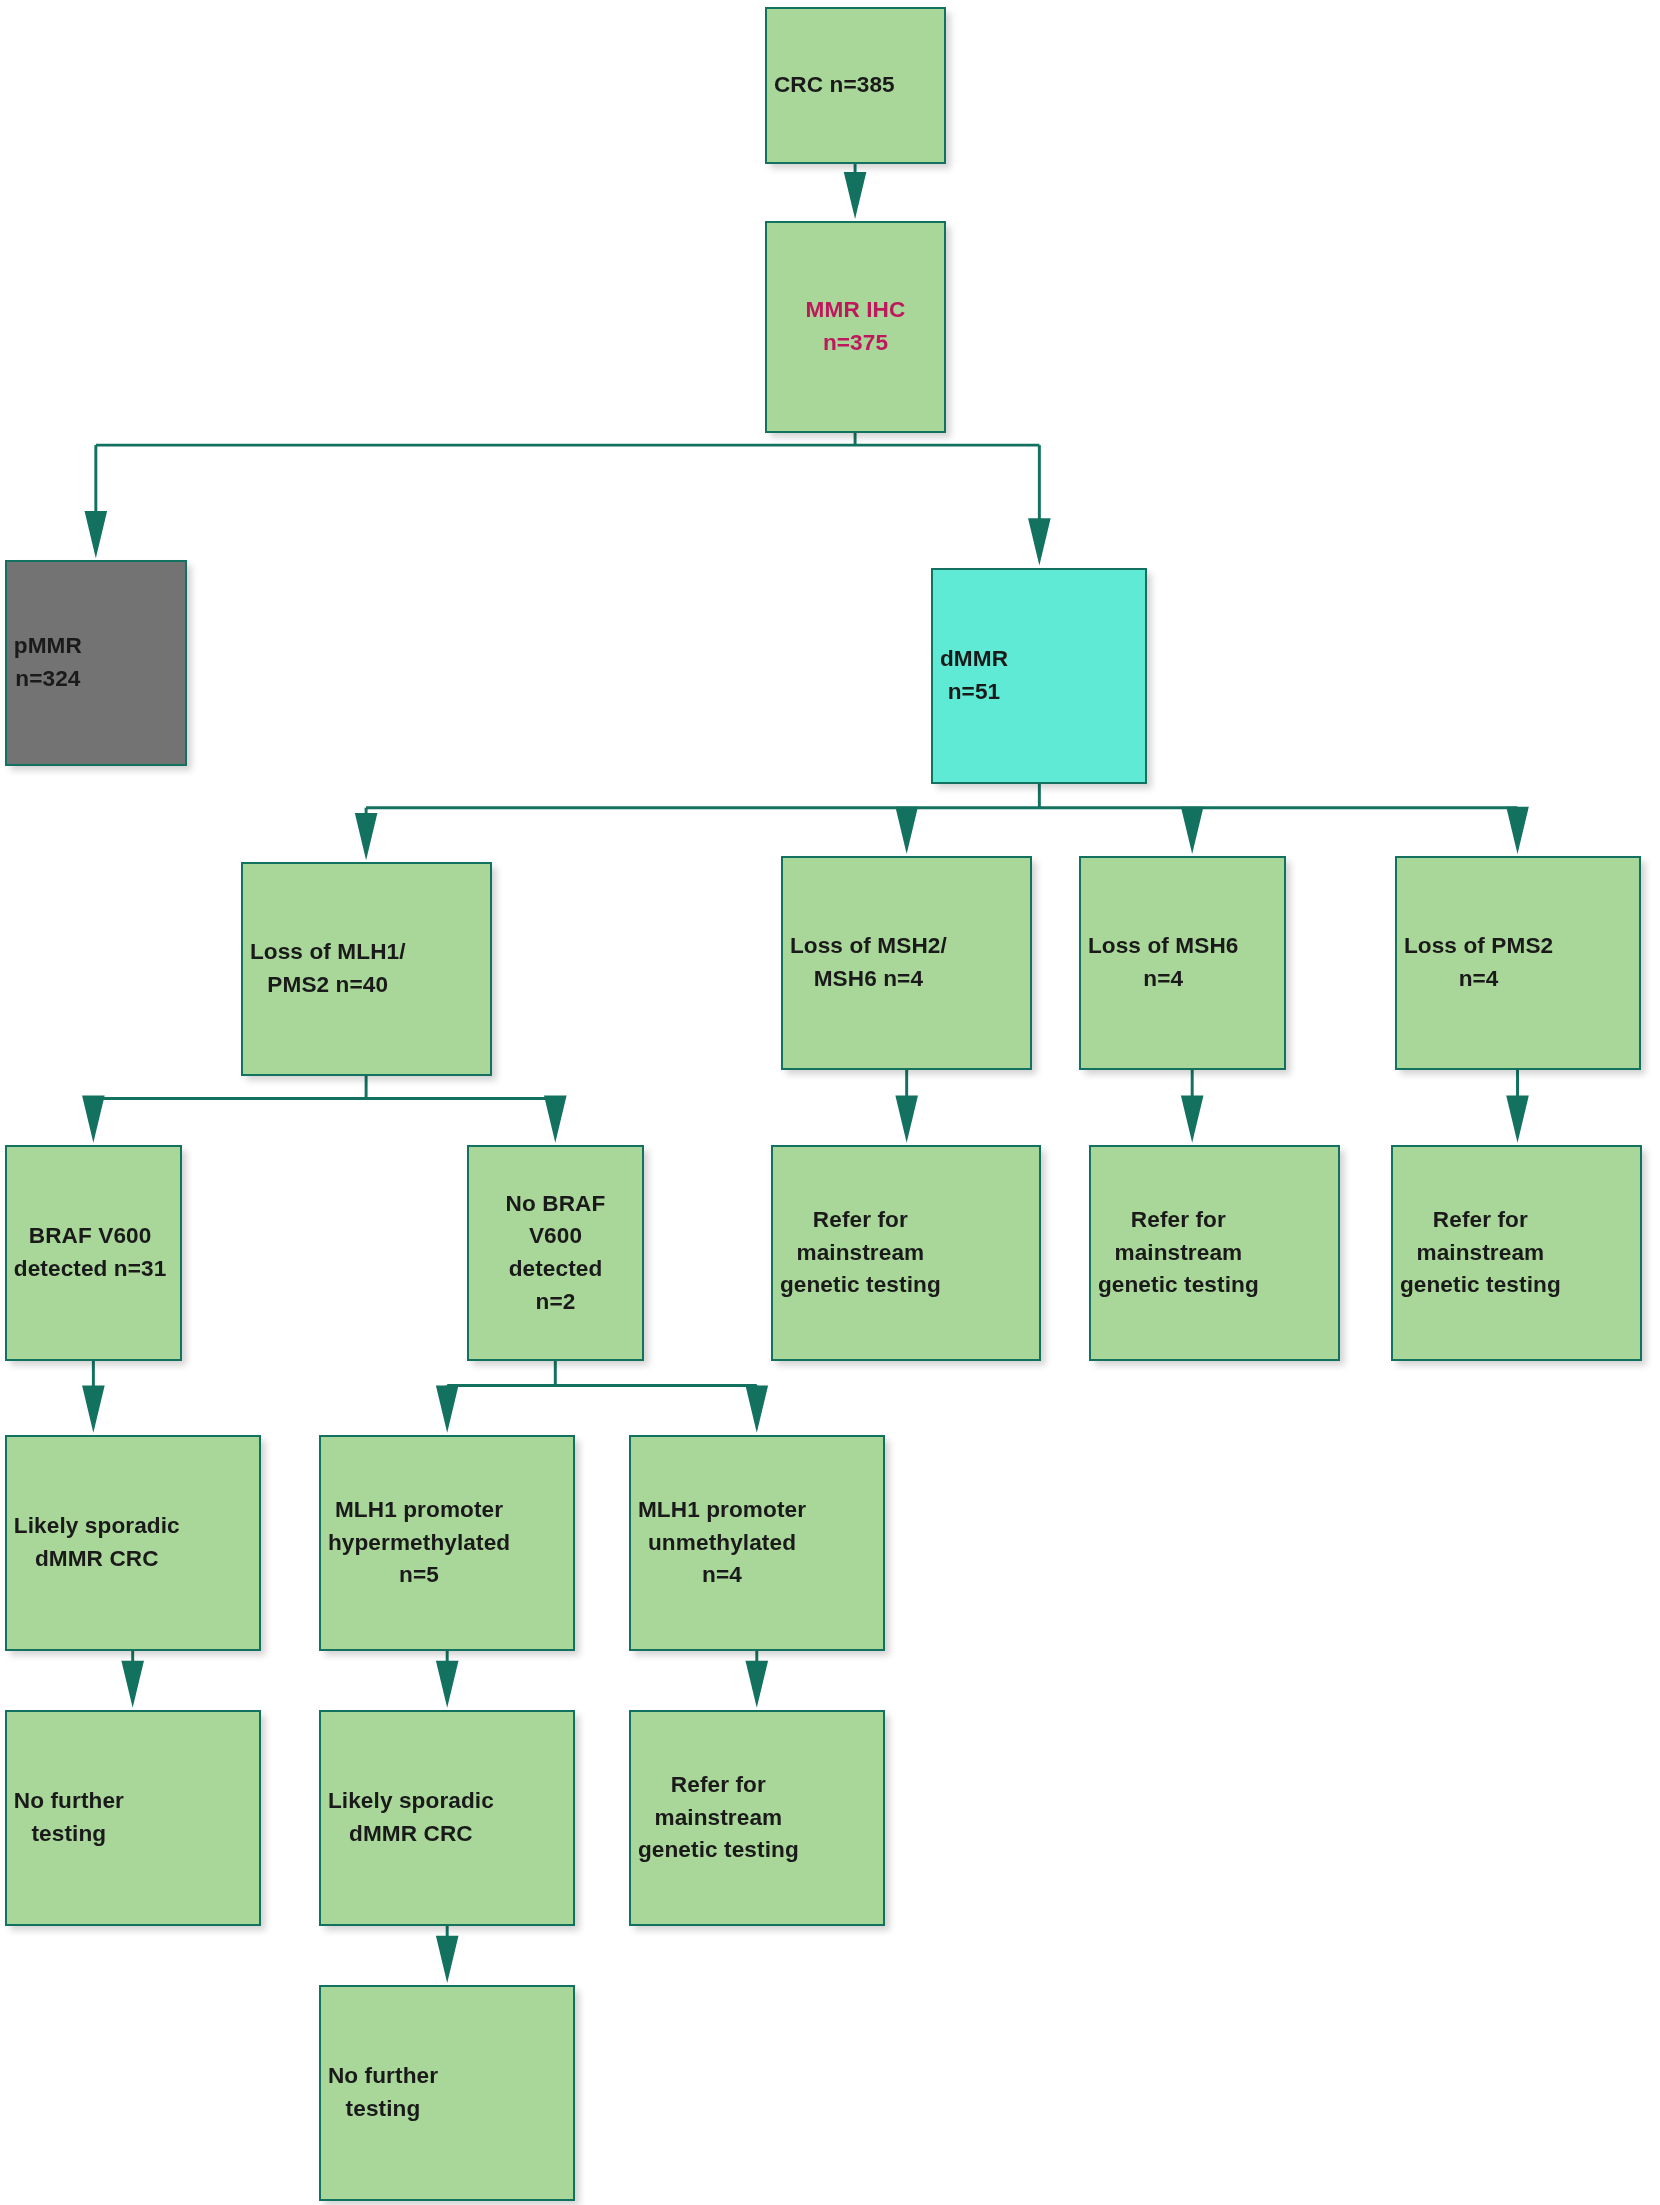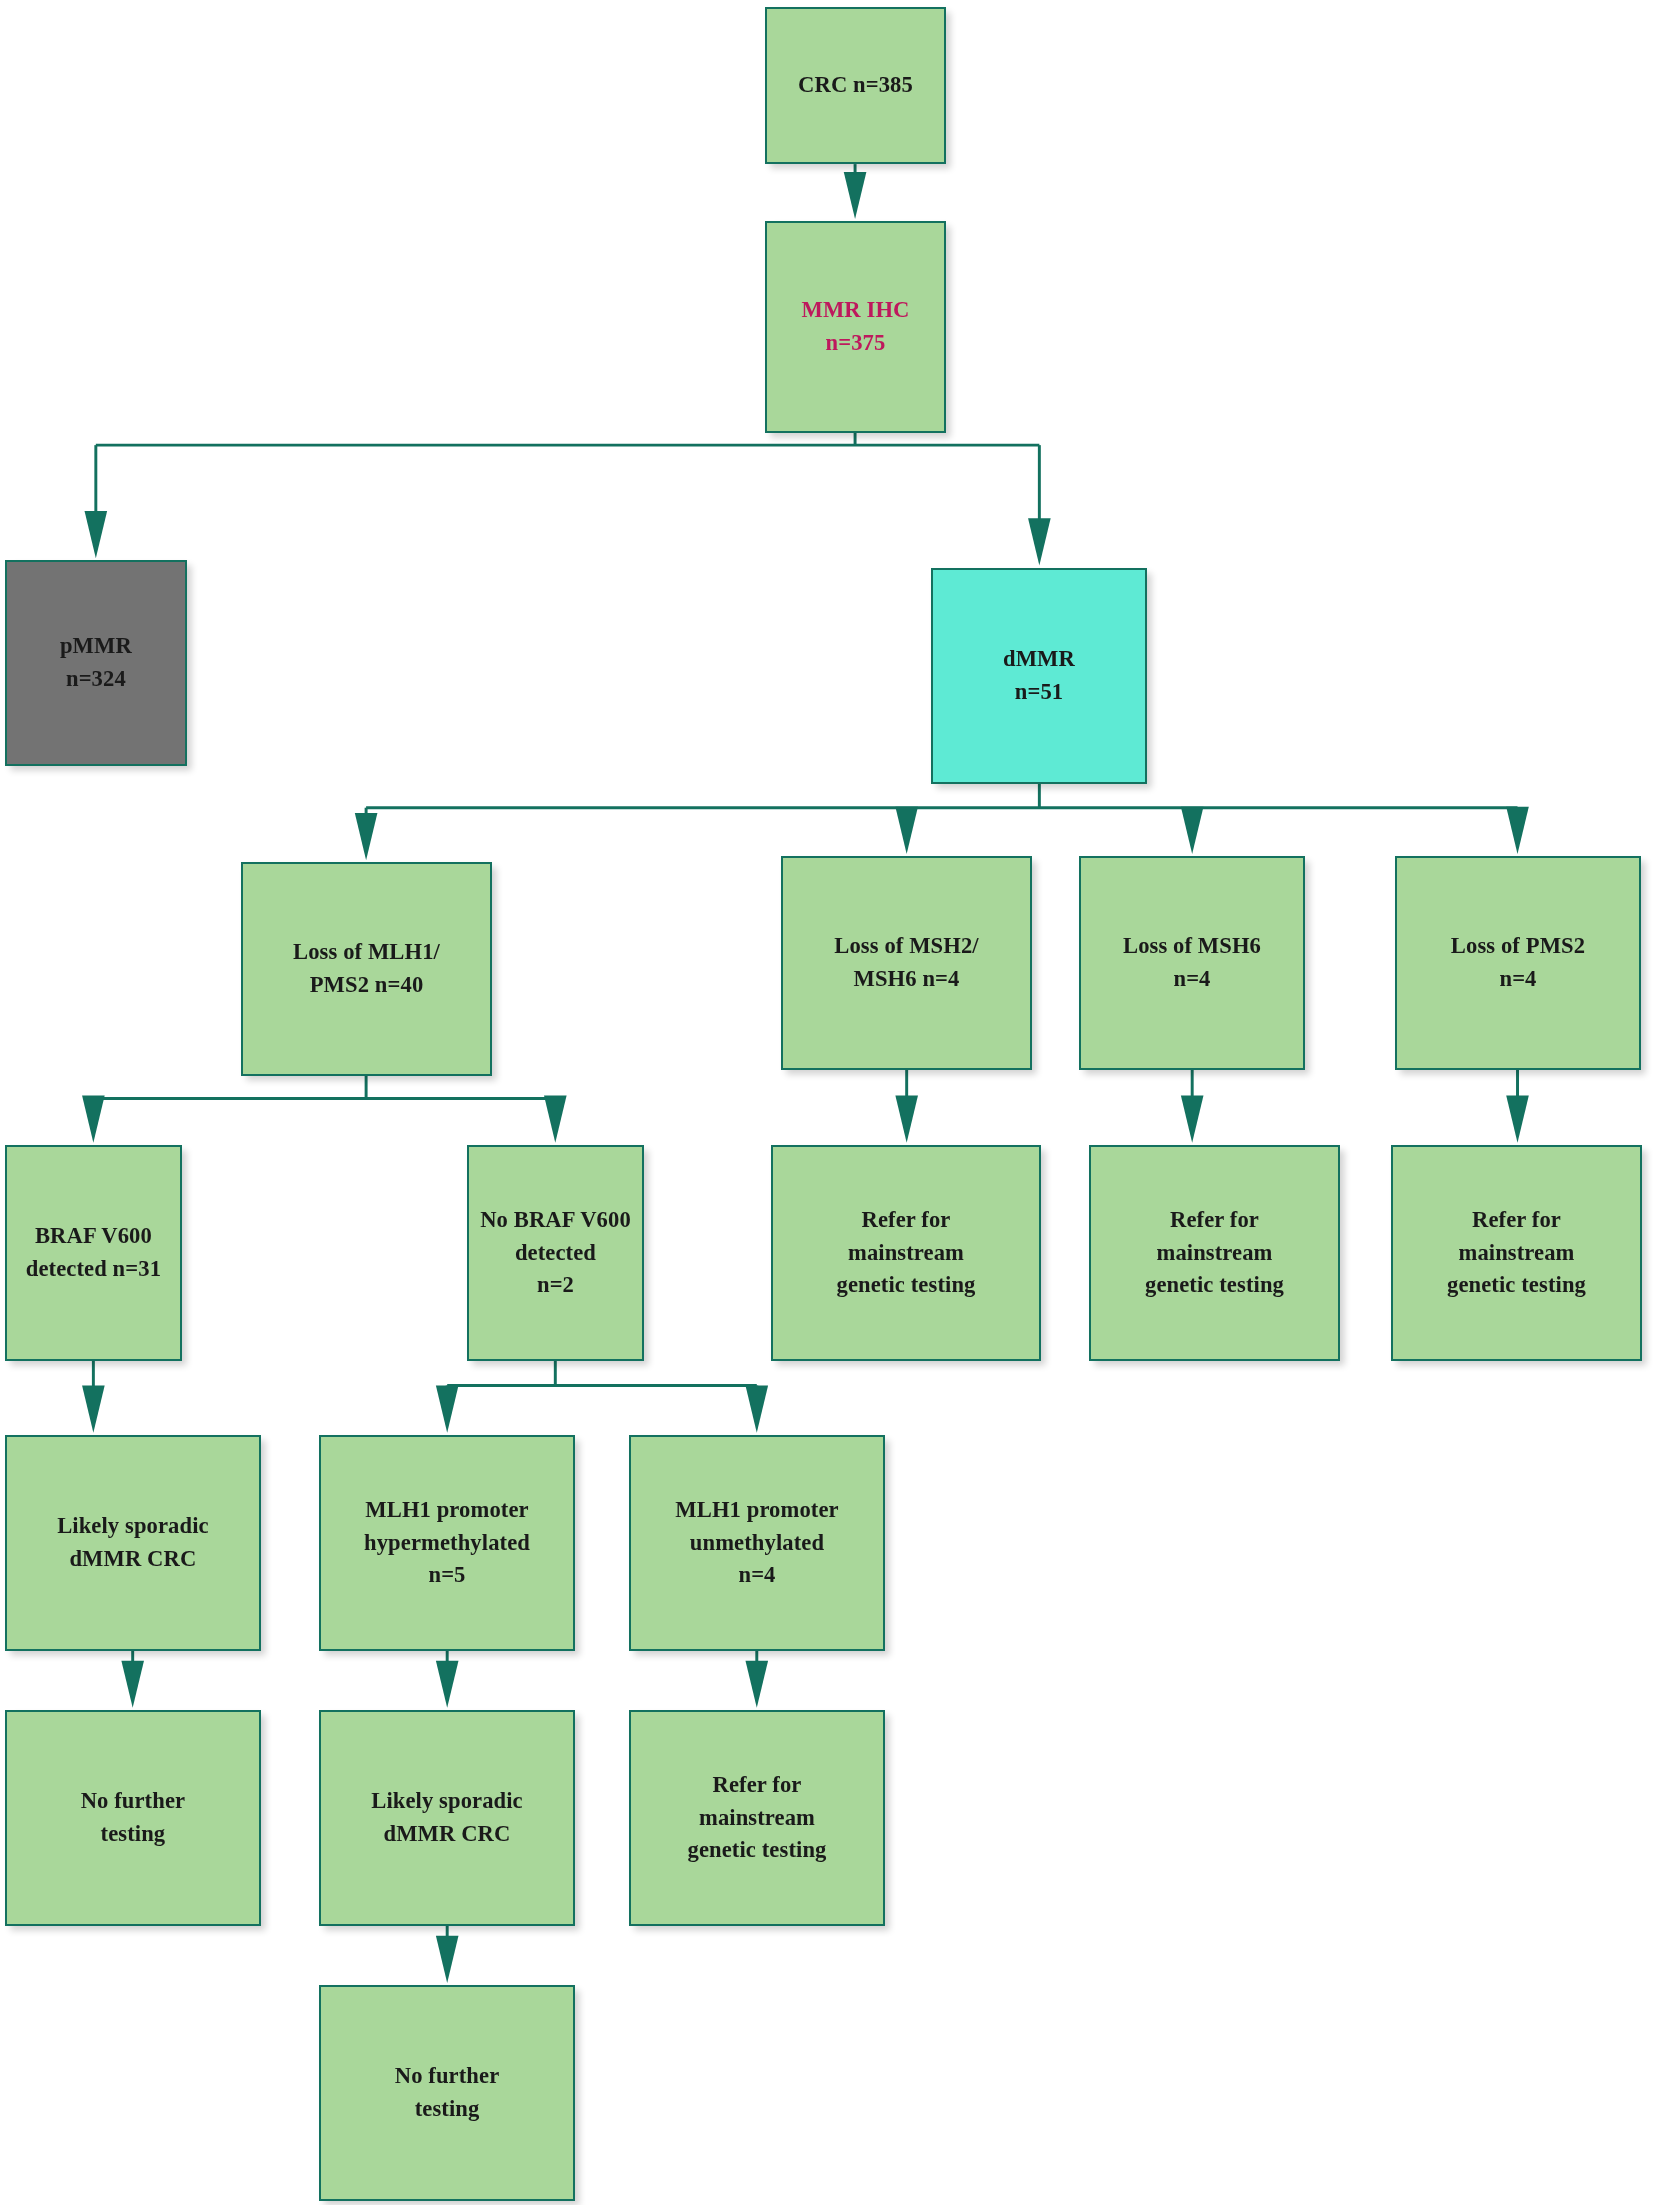--- a/index.html
+++ b/index.html
@@ -22,24 +22,24 @@
     height: 2205px;
   }
   .node-box {
     position: absolute;
     box-sizing: border-box;
     background: #a9d79a;
     border: 2.9px solid #13715f;
     box-shadow: 4.9px 4.9px 6.9px rgba(0,0,0,0.18);
     display: flex;
     align-items: center;
-    justify-content: center;
+    justify-content: flex-start;
     text-align: center;
     color: #1a1a1a;
-    font-family: Liberation Serif, serif;
+    font-family: Liberation Sans, sans-serif;
     font-weight: bold;
     font-size: 22.6px;
     line-height: 1.45;
     padding: 2.9px 6.9px;
     white-space: pre-line;
     letter-spacing: 0.1px;
   }
 </style>
 </head>
 <body>
@@ -97,21 +97,21 @@
       <div class="node-box" style="left: 765px; top: 6.9px; width: 181px; height: 157px; background: rgb(169, 215, 154); border-color: rgb(19, 113, 95); color: rgb(26, 26, 26);"><span>CRC n=385</span></div>
       <div class="node-box" style="left: 765px; top: 221px; width: 181px; height: 212px; background: rgb(169, 215, 154); border-color: rgb(19, 113, 95); color: #be185d;"><span>MMR IHC n=375</span></div>
       <div class="node-box" style="left: 4.9px; top: 560px; width: 182px; height: 206px; background: #737373; border-color: rgb(19, 113, 95); color: rgb(26, 26, 26);"><span>pMMR
 n=324</span></div>
       <div class="node-box" style="left: 931px; top: 568px; width: 216px; height: 216px; background: #5eead4; border-color: rgb(19, 113, 95); color: rgb(26, 26, 26);"><span>dMMR
 n=51</span></div>
       <div class="node-box" style="left: 241px; top: 862px; width: 251px; height: 214px; background: rgb(169, 215, 154); border-color: rgb(19, 113, 95); color: rgb(26, 26, 26);"><span>Loss of MLH1/
 PMS2 n=40</span></div>
       <div class="node-box" style="left: 781px; top: 856px; width: 251px; height: 214px; background: rgb(169, 215, 154); border-color: rgb(19, 113, 95); color: rgb(26, 26, 26);"><span>Loss of MSH2/
 MSH6 n=4</span></div>
-      <div class="node-box" style="left: 1079px; top: 856px; width: 226px; height: 214px; background: rgb(169, 215, 154); border-color: rgb(19, 113, 95); color: rgb(26, 26, 26);"><span>Loss of MSH6
+      <div class="node-box" style="left: 1079px; top: 856px; width: 207px; height: 214px; background: rgb(169, 215, 154); border-color: rgb(19, 113, 95); color: rgb(26, 26, 26);"><span>Loss of MSH6
 n=4</span></div>
       <div class="node-box" style="left: 1395px; top: 856px; width: 246px; height: 214px; background: rgb(169, 215, 154); border-color: rgb(19, 113, 95); color: rgb(26, 26, 26);"><span>Loss of PMS2
 n=4</span></div>
       <div class="node-box" style="left: 4.9px; top: 1145px; width: 177px; height: 216px; background: rgb(169, 215, 154); border-color: rgb(19, 113, 95); color: rgb(26, 26, 26);"><span>BRAF V600
 detected n=31</span></div>
       <div class="node-box" style="left: 467px; top: 1145px; width: 177px; height: 216px; background: rgb(169, 215, 154); border-color: rgb(19, 113, 95); color: rgb(26, 26, 26);"><span>No BRAF V600
 detected
 n=2</span></div>
       <div class="node-box" style="left: 771px; top: 1145px; width: 270px; height: 216px; background: rgb(169, 215, 154); border-color: rgb(19, 113, 95); color: rgb(26, 26, 26);"><span>Refer for
 mainstream

